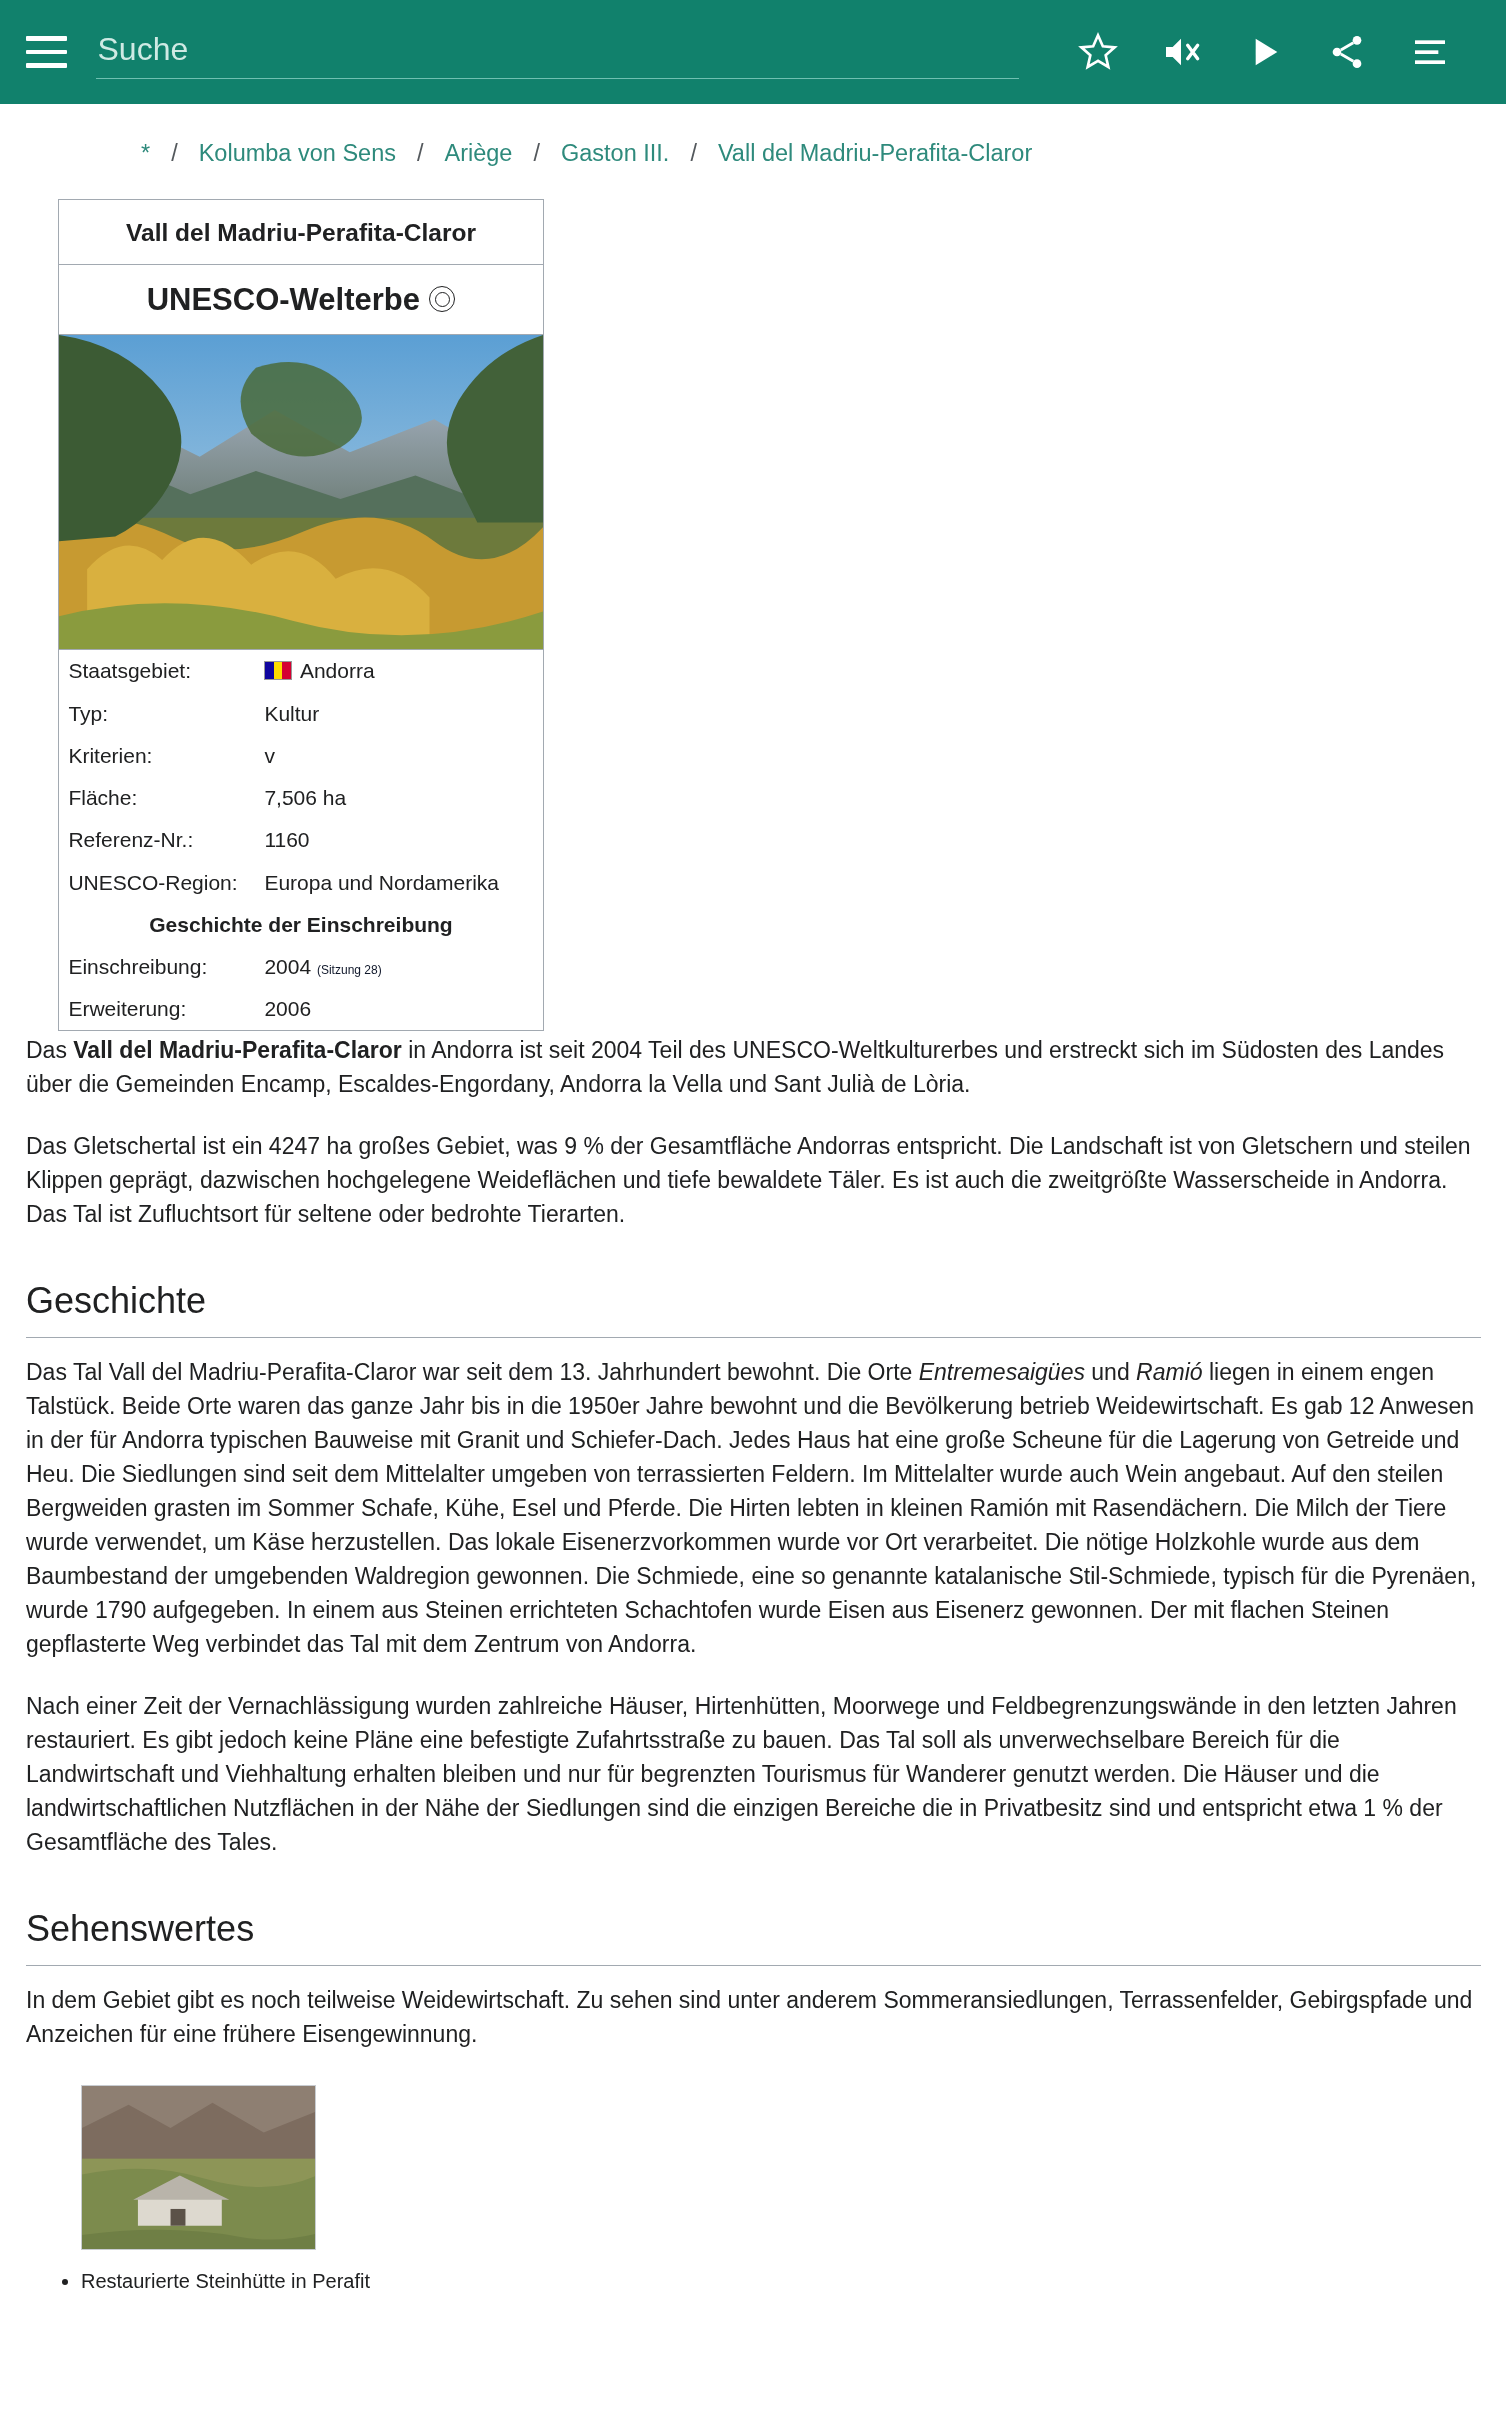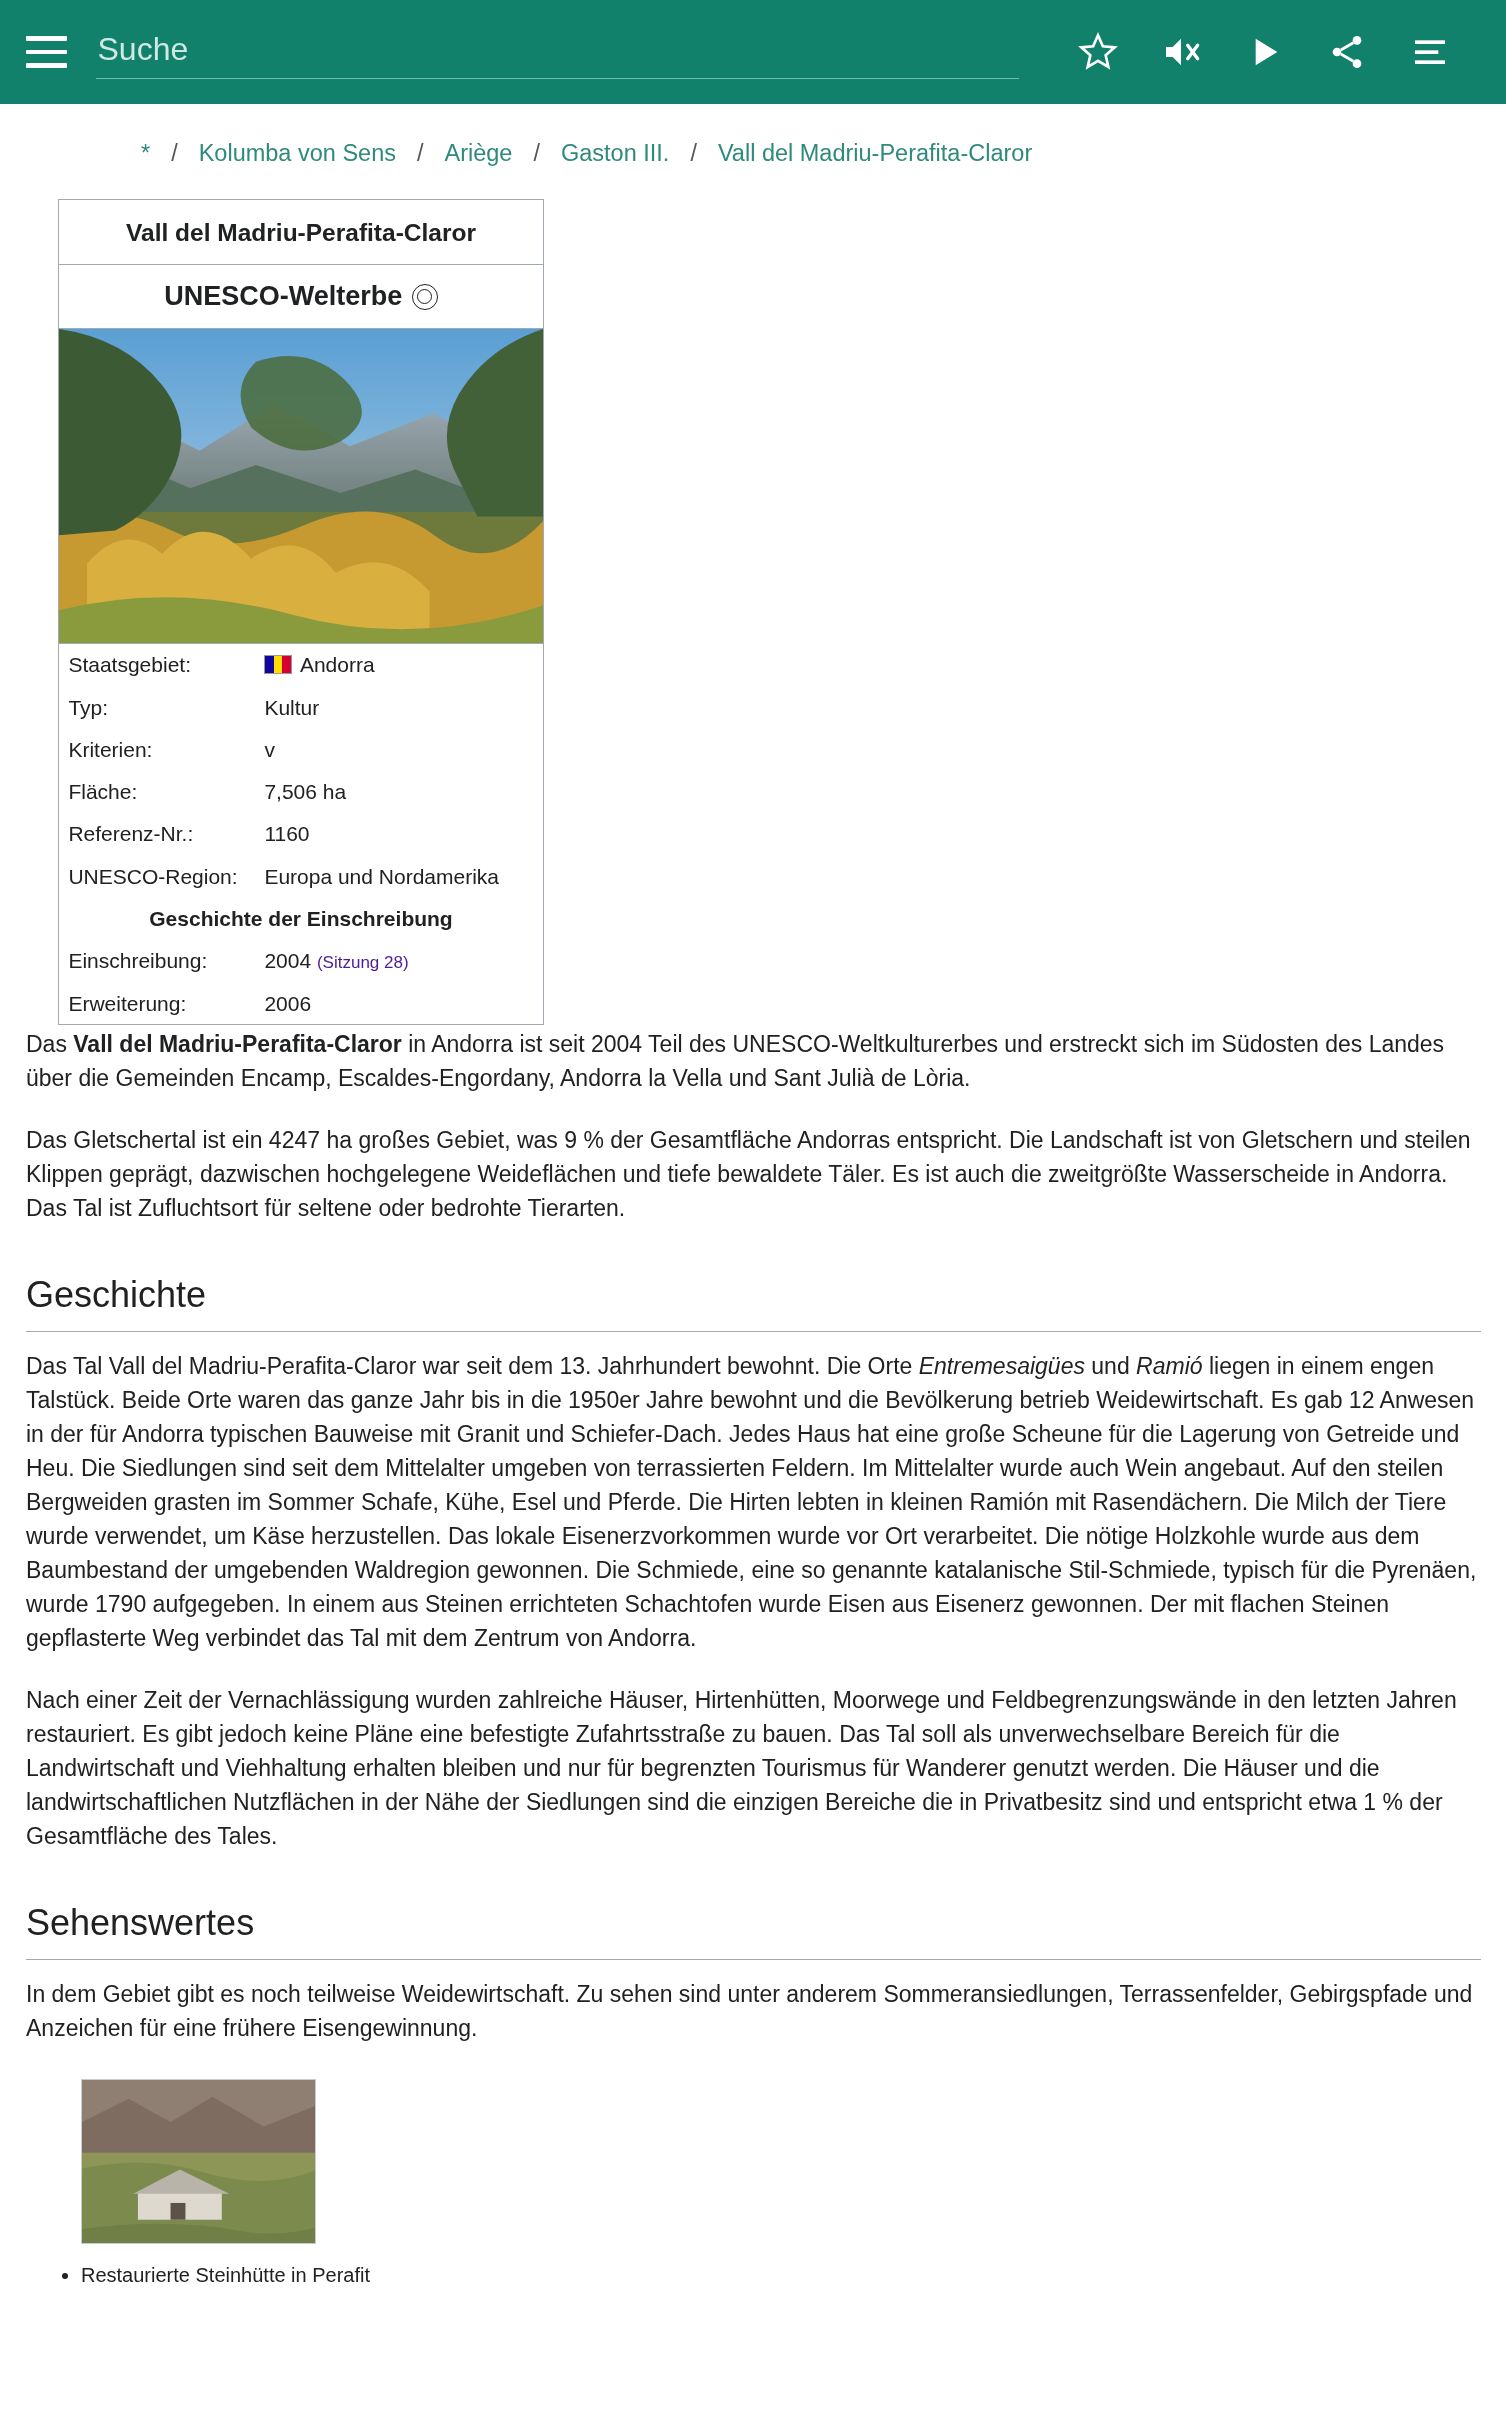--- a/index.html
+++ b/index.html
@@ -94,21 +94,21 @@
   .ib-title {
     text-align: center;
     font-weight: bold;
     font-size: 24.5px;
     padding: 15px 7.5px 13px 7.5px;
     border-bottom: 0.9px solid #a2a9b1;
   }
   .ib-sub {
     text-align: center;
     font-weight: bold;
-    font-size: 27px;
+    font-size: 31px;
     padding: 11.3px 7.5px 11.3px 7.5px;
     border-bottom: 0.9px solid #a2a9b1;
     display: flex; align-items: center; justify-content: center; gap: 9.4px;
   }
   .unesco-logo {
     width: 26px; height: 26px; border: 1.9px solid #202122; border-radius: 50%;
     display: inline-block; position: relative;
   }
   .unesco-logo::after {
     content: ""; position: absolute; left: 4.7px; top: 4.7px;
@@ -118,21 +118,21 @@
     width: 100%; height: 315px; display: block;
     border-bottom: 0.9px solid #a2a9b1;
   }
   .ib-table { width: 100%; border-collapse: collapse; }
   .ib-table td { padding: 5.6px 9.4px; vertical-align: top; font-size: 21px; margin-top: 6px; }
   .ib-table td.k { width: 196px; }
   .ib-section {
     text-align: center; font-weight: bold; font-size: 22.6px;
     padding: 9.4px 5.6px 7.5px 5.6px;
   }
-  .ib-small { font-size: 17px; color: #4c1d95; }
+  .ib-small { font-size: 12px; color: #0f172a; }
   .flag {
     display: inline-block; width: 28px; height: 19px; vertical-align: -1.9px;
     margin-right: 7.5px;
     background: linear-gradient(to right,#10069f 0 33.3%,#fedd00 33.3% 66.6%,#d50032 66.6% 100%);
     border: 0.9px solid #999;
   }
 
   
   ul.gallery { margin: 34px 0 0 0; padding-left: 55px; }
   ul.gallery li { margin-bottom: 17px; font-size: 20px; }

